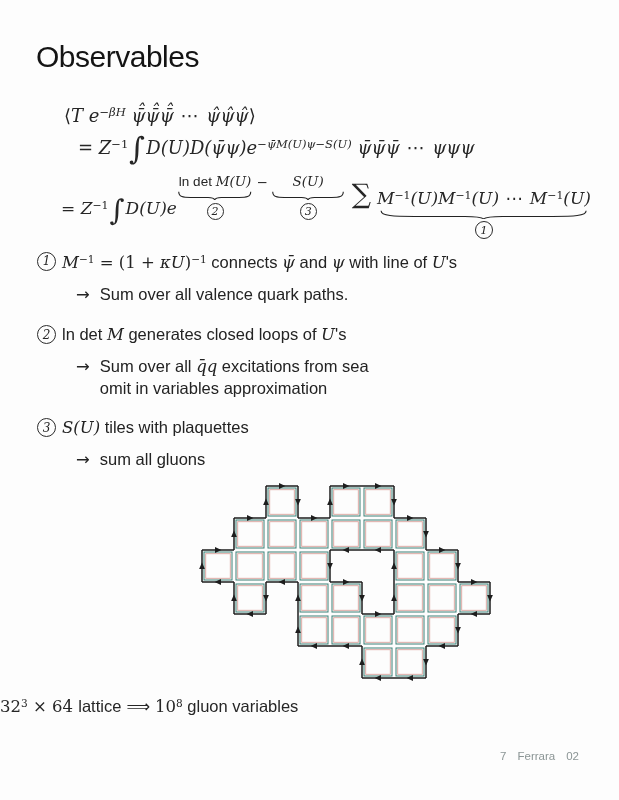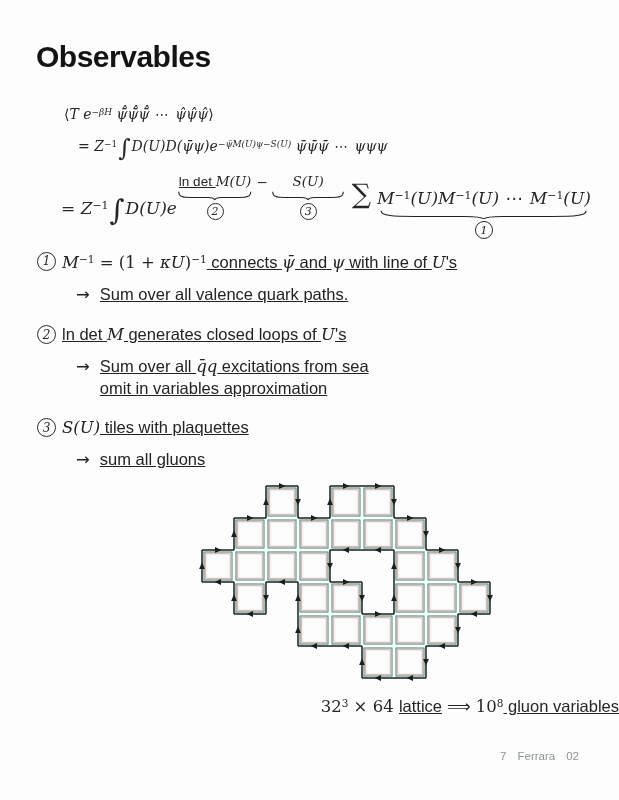--- a/index.html
+++ b/index.html
@@ -3,28 +3,28 @@
 <meta charset="utf-8">
 <style>
   html,body{margin:0;padding:0;}
   body{
     width:619px;height:800px;background:#fdfdfd;position:relative;
     font-family:"Liberation Sans",sans-serif;color:#232323;overflow:hidden;
   }
   .slide{position:absolute;inset:0;}
   .title{
     position:absolute;left:36px;top:40px;margin:0;
-    font-family:"Liberation Sans",sans-serif;font-weight:700;
+    font-family:"Liberation Sans",sans-serif;font-weight:400;
     font-size:30px;color:#141414;letter-spacing:-0.5px;
   }
   
-  .eq{position:absolute;white-space:nowrap;font-size:14px;line-height:26px;color:#262626;}
+  .eq{position:absolute;white-space:nowrap;font-size:18px;line-height:26px;color:#262626;}
   .tk-mrm{font-family:"DejaVu Serif","DejaVu Sans",serif;}
   .tk-it,.tk-its{font-family:"DejaVu Serif","DejaVu Sans",serif;font-style:italic;}
-  .tk-tx,.tk-txs{font-family:"Liberation Sans",sans-serif;text-decoration:underline;}
+  .tk-tx,.tk-txs{font-family:"Liberation Sans",sans-serif;}
   .tk-sup{font-family:"DejaVu Serif",serif;font-size:0.64em;vertical-align:0.5em;}
   .tk-supi{font-family:"DejaVu Serif",serif;font-style:italic;font-size:0.64em;vertical-align:0.5em;}
   .tk-int{font-family:"DejaVu Serif","DejaVu Sans",serif;font-size:1.7em;vertical-align:-0.18em;line-height:0;padding:0 1px;}
   .tk-dots{font-family:"DejaVu Sans",sans-serif;letter-spacing:1px;}
   .tk-longarrow{font-family:"DejaVu Sans",sans-serif;padding:0 5px;}
   
   #eq3{position:absolute;left:61px;top:172px;display:flex;align-items:flex-start;font-size:17px;color:#262626;}
   #eq3 .lhs{margin-top:23px;line-height:22px;white-space:nowrap;}
   .ugroup{display:flex;flex-direction:column;align-items:center;}
   .ugroup .utext{line-height:17px;white-space:nowrap;padding:0 2px;}
@@ -44,21 +44,21 @@
   
   .item{position:absolute;left:37px;display:flex;align-items:center;font-size:16.5px;white-space:nowrap;}
   .item .circnum{width:17px;height:17px;font-size:12px;margin-right:6px;}
   .itemtext{line-height:21px;}
   .subitem{position:absolute;left:76px;display:flex;font-size:16.5px;}
   .arrowglyph{font-family:"DejaVu Sans",sans-serif;margin-right:10px;line-height:21.5px;}
   .sublines{display:block;}
   .subline{display:block;line-height:21.5px;white-space:nowrap;}
   
   #lattice-svg{position:absolute;left:197px;top:481px;width:298px;height:202px;}
-  .caption{position:absolute;left:0;right:0;top:697px;text-align:right;font-size:16.5px;color:#262626;}
+  .caption{position:absolute;left:0;right:0;top:697px;text-align:left;font-size:16.5px;color:#262626;}
   .footer{position:absolute;top:750px;right:40px;display:flex;gap:11px;font-size:11.5px;color:#8b9595;}
 </style>
 </head>
 <body>
 
 <div class="slide">
 
   <h1 class="title">Observables</h1>
 
   <div class="eq" style="left:64px;top:99px"><span class="tk-mrm">⟨</span><span class="tk-it">T e</span><span class="tk-supi">−βH</span><span class="tk-it"> ψ̄̂ψ̄̂ψ̄̂</span><span class="tk-dots"> ⋯ </span><span class="tk-it">ψ̂ψ̂ψ̂</span><span class="tk-mrm">⟩</span></div>

